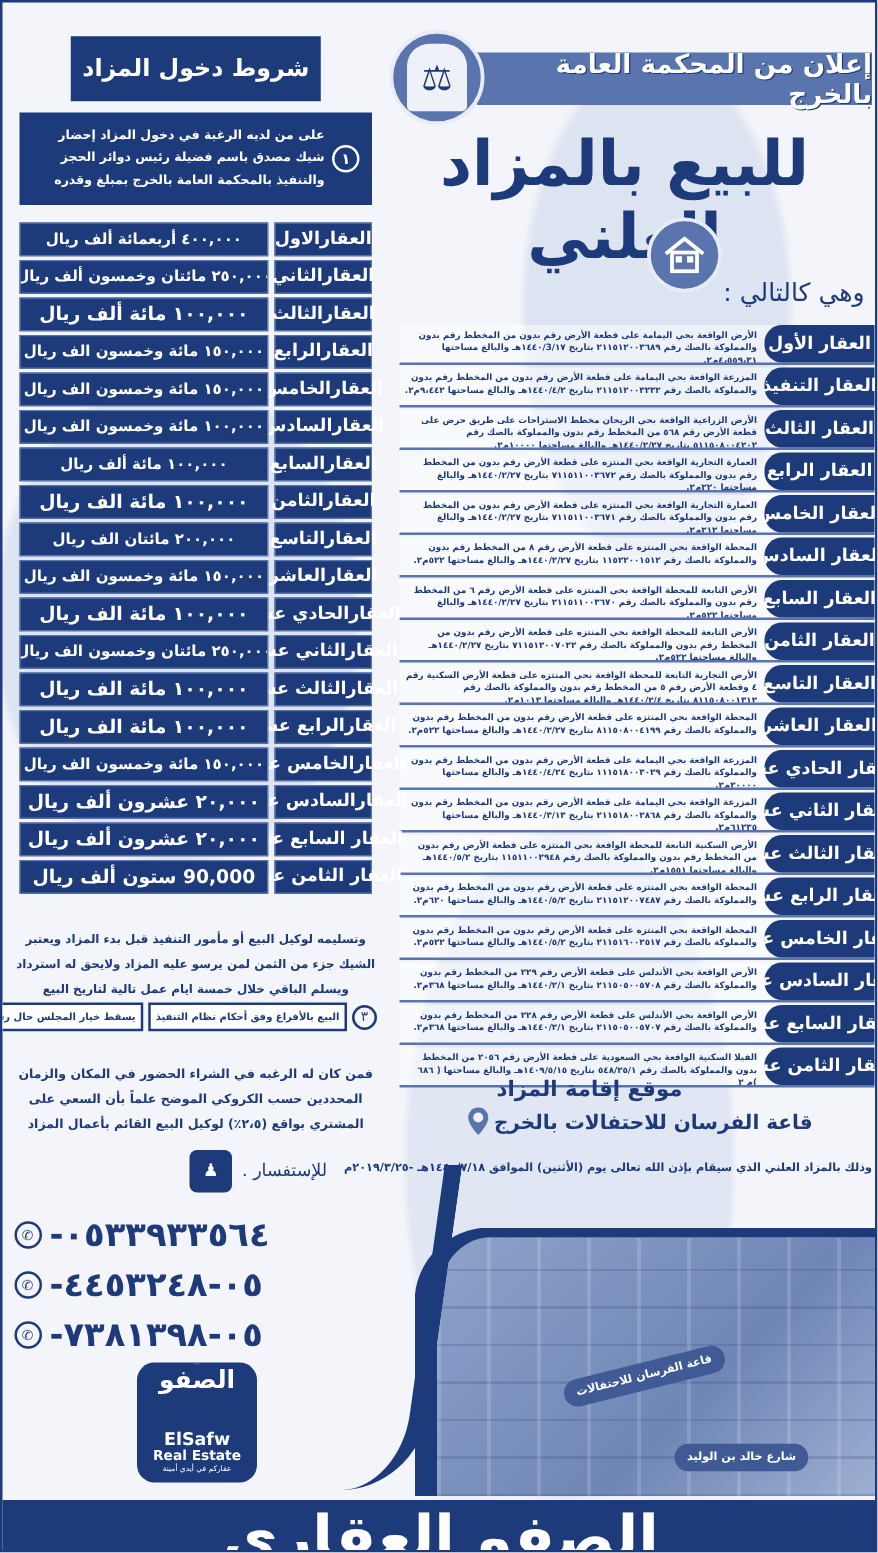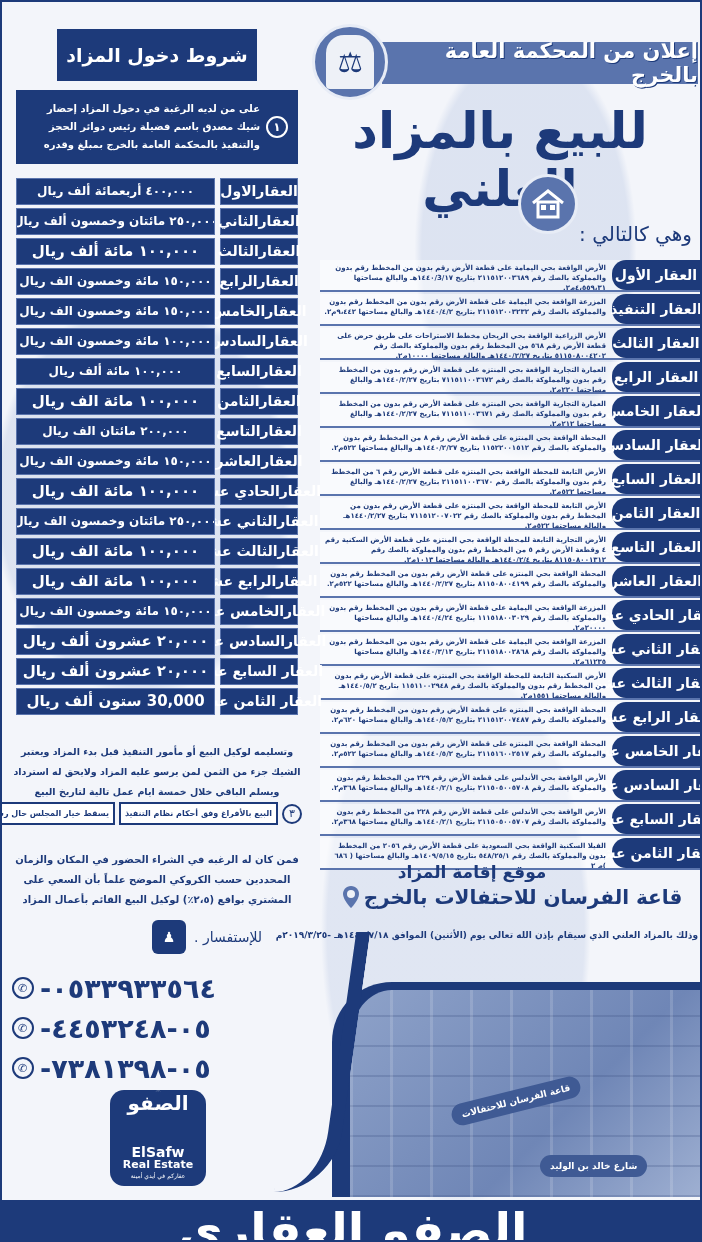--- a/index.html
+++ b/index.html
@@ -67,21 +67,21 @@
   .prop-desc {
     flex: 1; font-size: 7px; line-height: 10px; color: #1d3a7a; font-weight: bold;
     padding: 3px 6px 0 4px; overflow: hidden; text-align: right;
   }
   .venue-title {
     position: absolute; left: 320px; top: 860px; width: 300px; text-align: center;
     font-size: 17px; font-weight: bold; color: #1d3a7a;
   }
   .venue-name {
     position: absolute; left: 330px; top: 883px; width: 360px; text-align: left;
-    font-size: 20px; font-weight: bold; color: #1d3a7a; display: flex; align-items: center; justify-content: center; gap: 4px;
+    font-size: 16px; font-weight: bold; color: #1d3a7a; display: flex; align-items: center; justify-content: center; gap: 4px;
   }
   .venue-date {
     position: absolute; left: 300px; top: 928px; width: 396px; text-align: center;
     font-size: 9px; font-weight: bold; color: #1d3a7a; white-space: nowrap;
   }
   .map {
     position: absolute; left: 330px; top: 980px; width: 372px; height: 215px;
     border-top: 8px solid #1d3a7a; border-left: 18px solid #1d3a7a; border-radius: 60px 0 0 0;
     background:
       repeating-linear-gradient(90deg, rgba(255,255,255,0.15) 0 3px, transparent 3px 40px),
@@ -356,21 +356,21 @@
     <div class="price-row">
         <div class="price-label">العقارالسادس عشر</div>
         <div class="price-value big">٢٠,٠٠٠ عشرون ألف ريال</div>
       </div>
     <div class="price-row">
         <div class="price-label">العقار السابع عشر</div>
         <div class="price-value big">٢٠,٠٠٠ عشرون ألف ريال</div>
       </div>
     <div class="price-row">
         <div class="price-label">العقار الثامن عشر</div>
-        <div class="price-value big">30,000 ستون ألف ريال</div>
+        <div class="price-value big">90,000 ستون ألف ريال</div>
       </div>
   </div>
 
   <div class="cond-text">وتسليمه لوكيل البيع أو مأمور التنفيذ قبل بدء المزاد ويعتبر الشيك جزء من الثمن لمن يرسو عليه المزاد ولايحق له استرداد ويسلم الباقي خلال خمسة ايام عمل تالية لتاريخ البيع</div>
 
   <div class="cond-boxes">
     <span class="num-circle dark">٣</span>
     <span class="cond-box">البيع بالأفراغ وفق أحكام نظام التنفيذ</span>
     <span class="cond-box">يسقط خيار المجلس حال رسو المزاد</span>
   </div>

